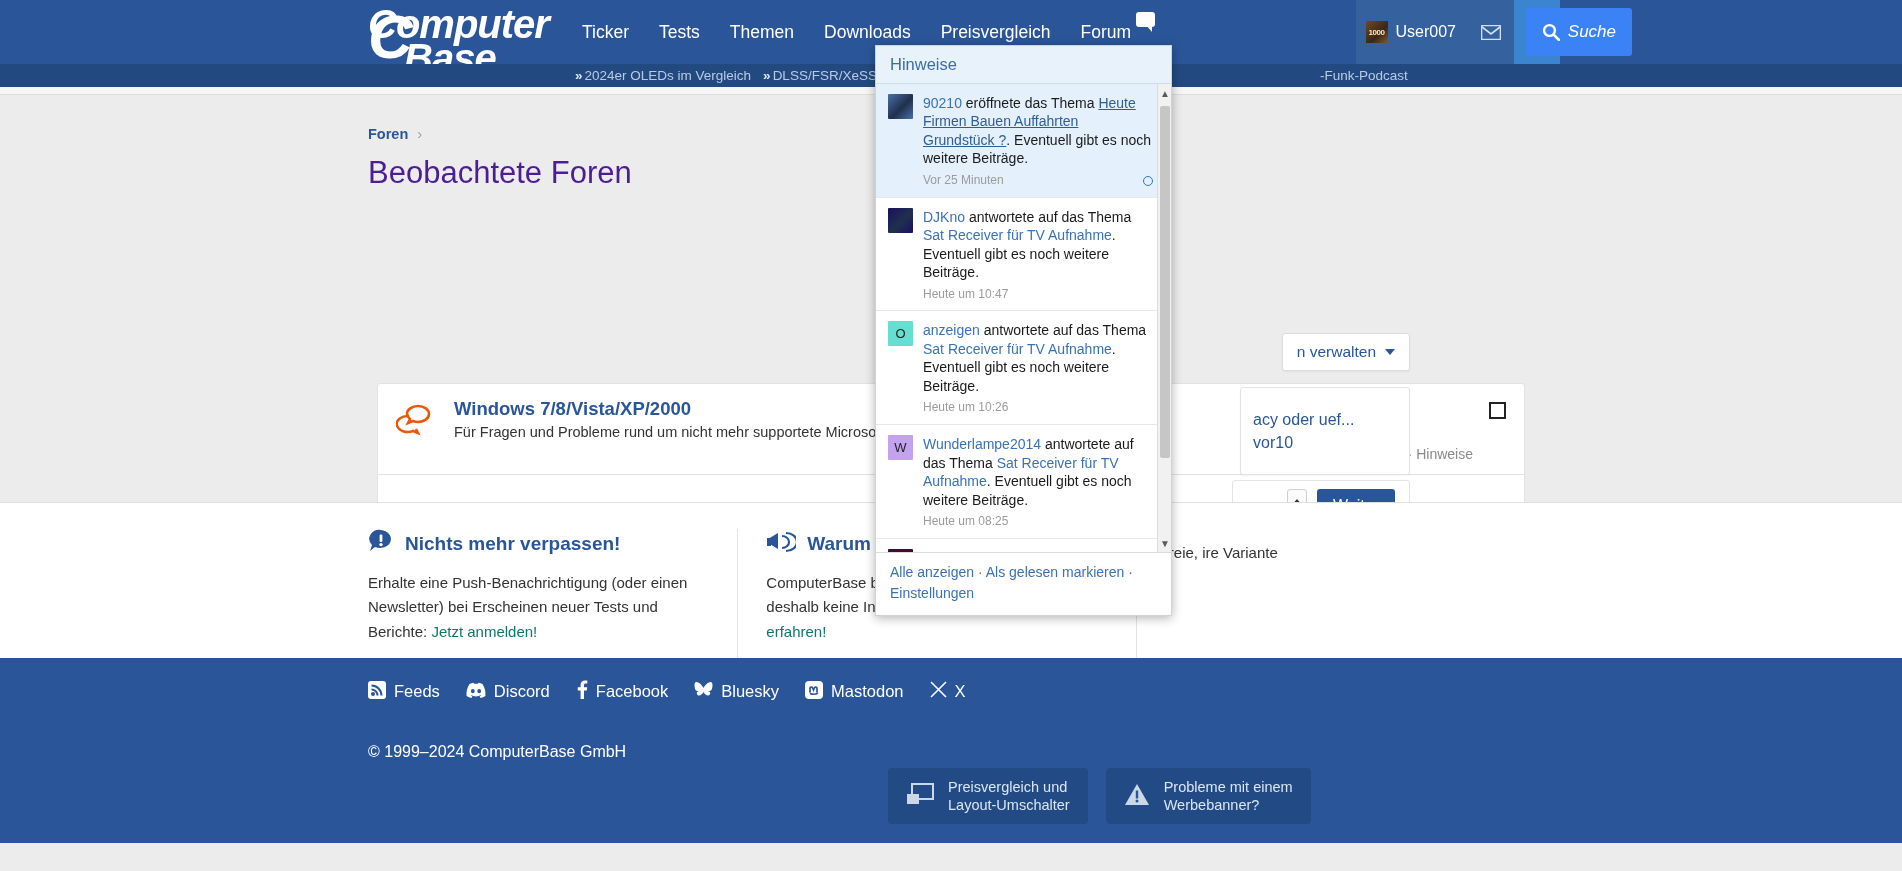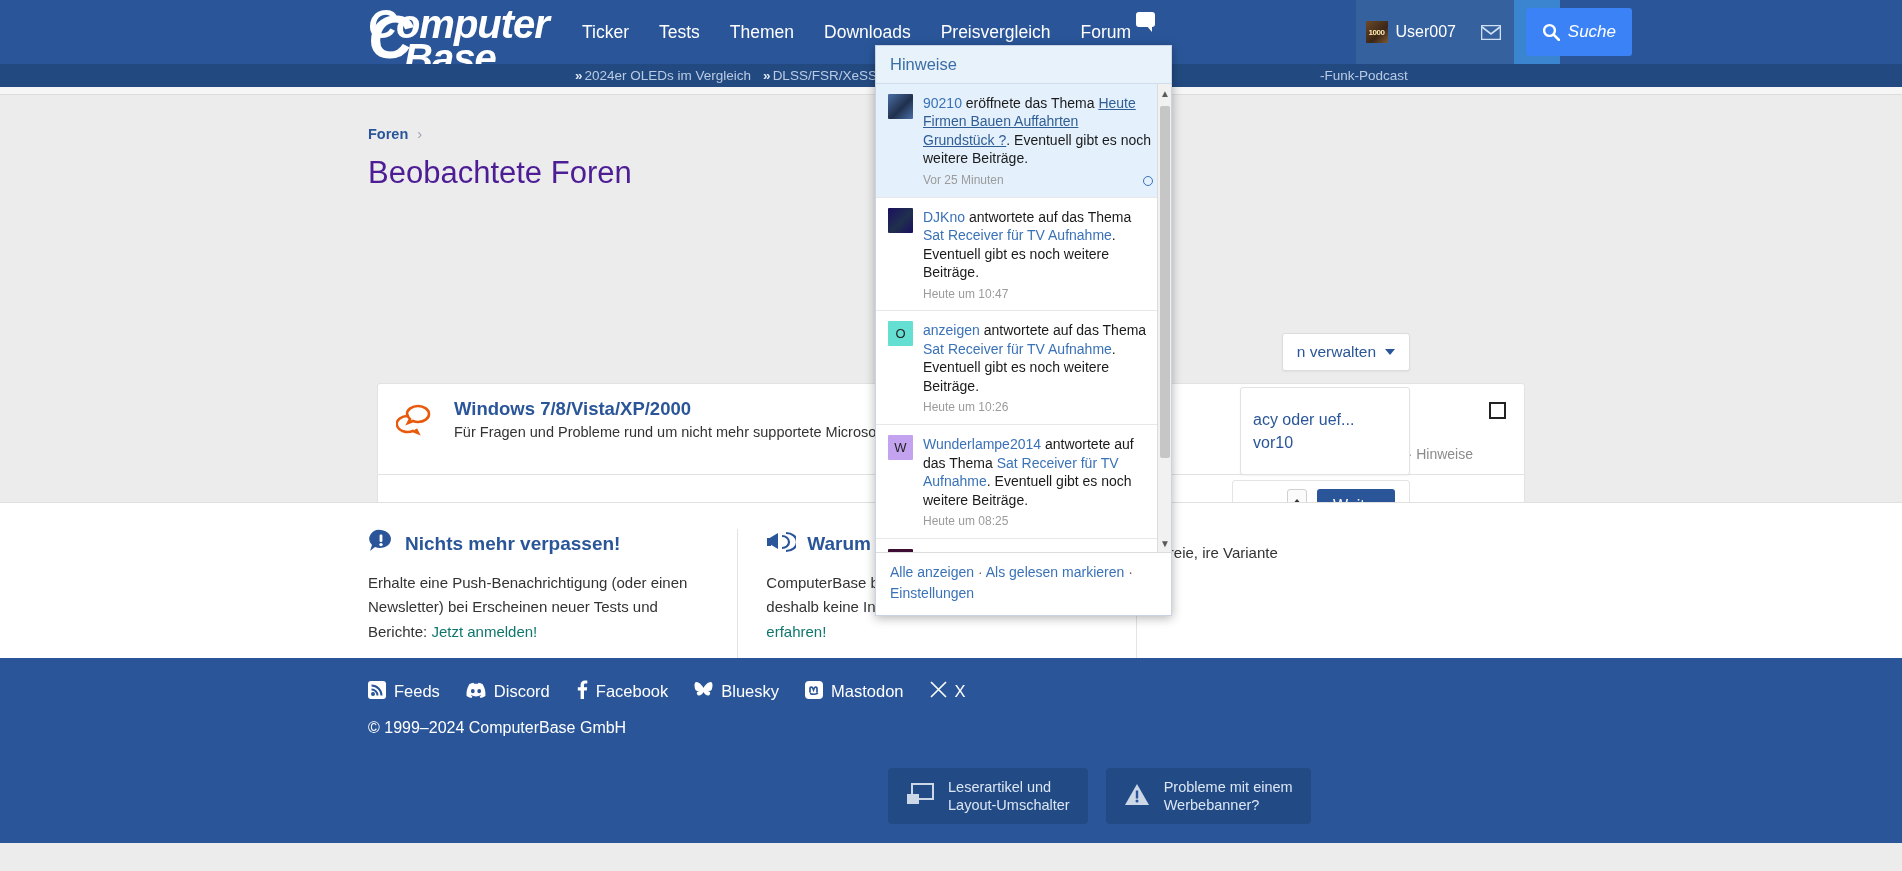--- a/index.html
+++ b/index.html
@@ -330,21 +330,21 @@
   
   .footer {
     position: relative;
     background: #2a5699;
     height: 185px;
     padding: 22px 368px 0 368px;
     color: #ffffff;
   }
   .social {
     display: flex; align-items: center; gap: 26px;
-    margin-bottom: 16px;
+    margin-bottom: 40px;
   }
   .social .s {
     display: flex; align-items: center; gap: 8px;
     font-size: 16.5px; color: #ffffff; cursor: pointer;
   }
   .copyright { font-size: 16px; margin-bottom: 10px; }
   .footlinks { display: flex; gap: 19px; font-size: 14.5px; color: #d4e0f0; }
   .footlinks span { cursor: pointer; }
 
   .footer-btns {
@@ -673,21 +673,21 @@
 
   <div class="footer-btns">
     <div class="fbtn">
       <span>
         <svg width="28" height="22" viewBox="0 0 28 22">
             <rect x="6" y="1" width="21" height="15" fill="none" stroke="#ccd8e8" stroke-width="2"></rect>
             <rect x="1" y="11" width="12" height="10" fill="#ccd8e8"></rect>
           </svg>
       </span>
       <span>
-        <span style="display:block">Leserartikel und</span>
+        <span style="display:block">Preisvergleich und</span>
         <span style="display:block">Layout-Umschalter</span>
       </span>
     </div>
     <div class="fbtn">
       <span>
         <svg width="26" height="23" viewBox="0 0 26 23">
             <path d="M13 1 L25 22 H1 z" fill="#ccd8e8"></path>
             <rect x="11.8" y="7.5" width="2.4" height="8" fill="#2a5699"></rect>
             <circle cx="13" cy="18" r="1.5" fill="#2a5699"></circle>
           </svg>

